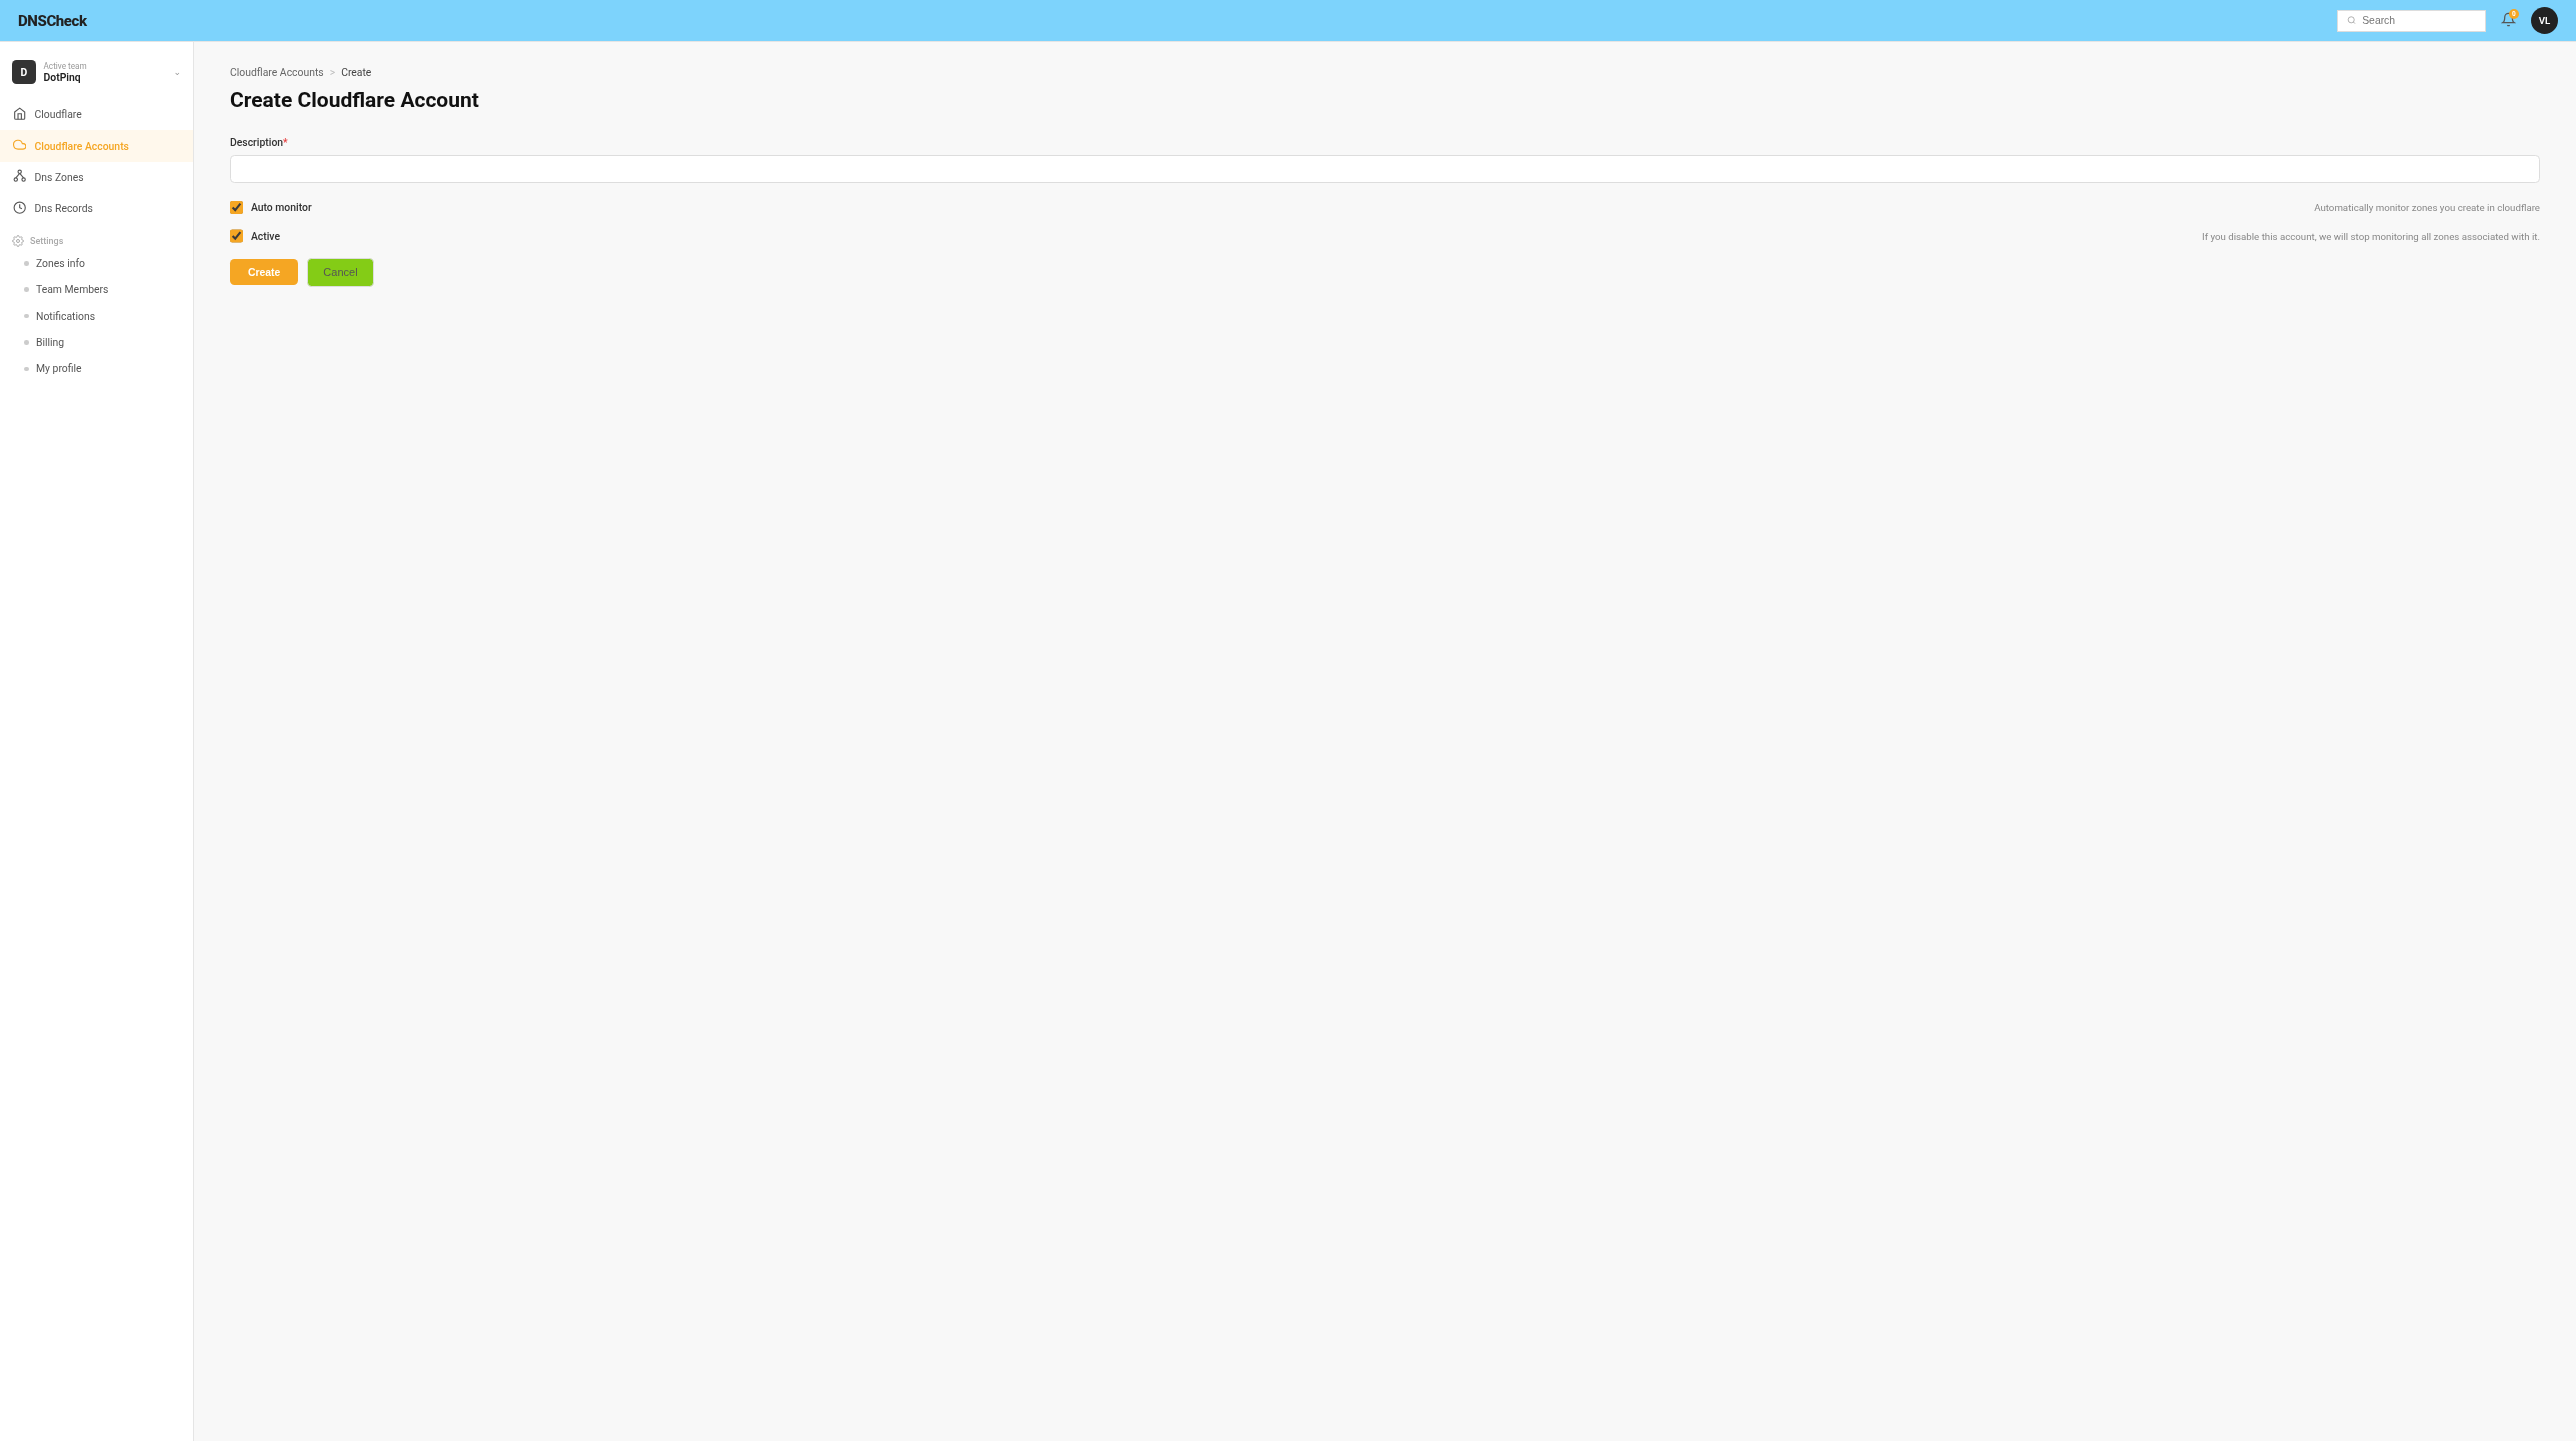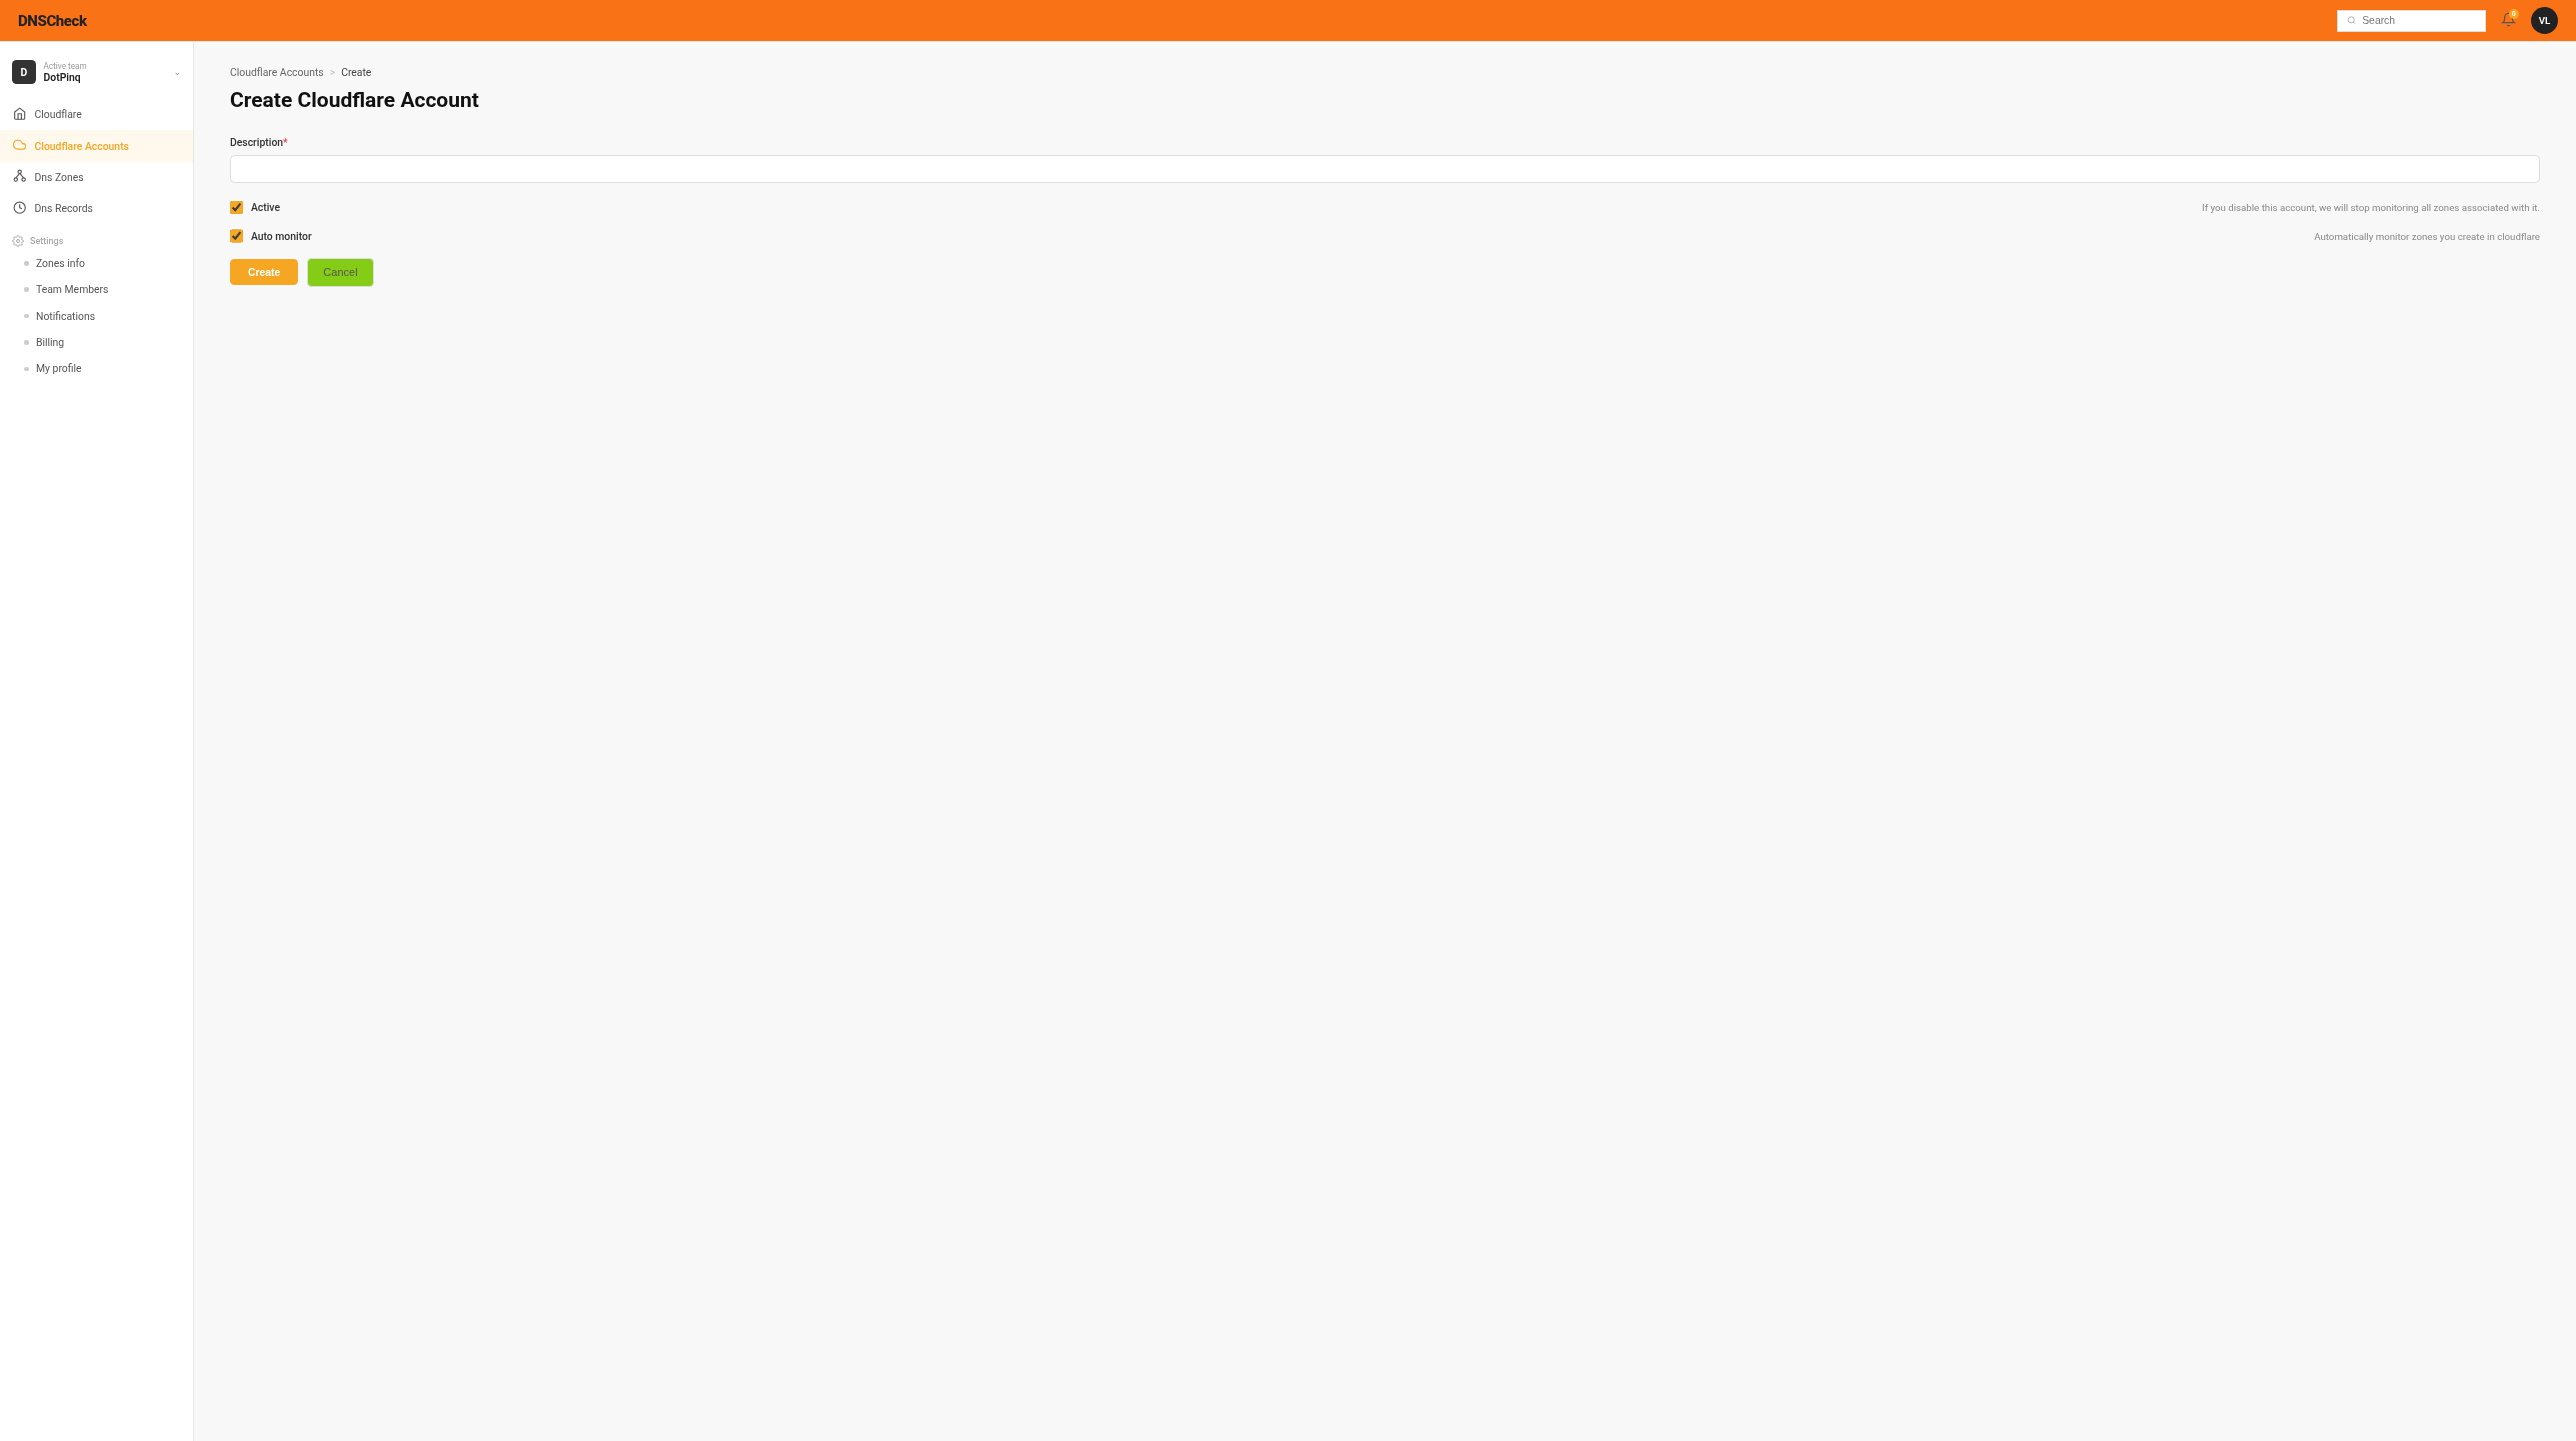--- a/index.html
+++ b/index.html
@@ -3,21 +3,21 @@
   <meta charset="utf-8">
   <style>
     * { box-sizing: border-box; margin: 0; padding: 0; }
     body { font-family: -apple-system, BlinkMacSystemFont, 'Segoe UI', Roboto, sans-serif; background: #f8f8f8; color: #222; height: 100vh; display: flex; flex-direction: column; }
 
     
     .header {
       display: flex;
       align-items: center;
       justify-content: space-between;
-      background: #f97316;
+      background: #7dd3fc;
       border-bottom: 0.7px solid #e5e5e5;
       padding: 2px 18px;
       height: 42px;
       flex-shrink: 0;
     }
     .logo {
       font-size: 15px;
       font-weight: 800;
       color: #f5a623;
       letter-spacing: -0.4px;
@@ -407,32 +407,32 @@
     <div class="form-group">
       <label class="form-label">
         <span>Description</span><span class="required">*</span>
       </label>
       <input type="text" class="form-input" placeholder="" style="">
     </div>
 
 
     <div class="checkbox-group">
       <div class="checkbox-left">
+        <input type="checkbox" class="checkbox-input" id="automonitor-cb" checked="" style="">
+        <label class="checkbox-label" for="automonitor-cb">Auto monitor</label>
+      </div>
+      <span class="checkbox-hint">Automatically monitor zones you create in cloudflare</span>
+    </div>
+
+    <div class="checkbox-group">
+      <div class="checkbox-left">
         <input type="checkbox" class="checkbox-input" id="active-cb" checked="" style="">
         <label class="checkbox-label" for="active-cb">Active</label>
       </div>
       <span class="checkbox-hint">If you disable this account, we will stop monitoring all zones associated with it.</span>
-    </div>
-
-    <div class="checkbox-group">
-      <div class="checkbox-left">
-        <input type="checkbox" class="checkbox-input" id="automonitor-cb" checked="" style="">
-        <label class="checkbox-label" for="automonitor-cb">Auto monitor</label>
-      </div>
-      <span class="checkbox-hint">Automatically monitor zones you create in cloudflare</span>
     </div>
 
     <div class="form-actions">
       <button class="btn-create">Create</button>
       <button class="btn-cancel">Cancel</button>
     </div>
   </main>
 </div>
 
 

